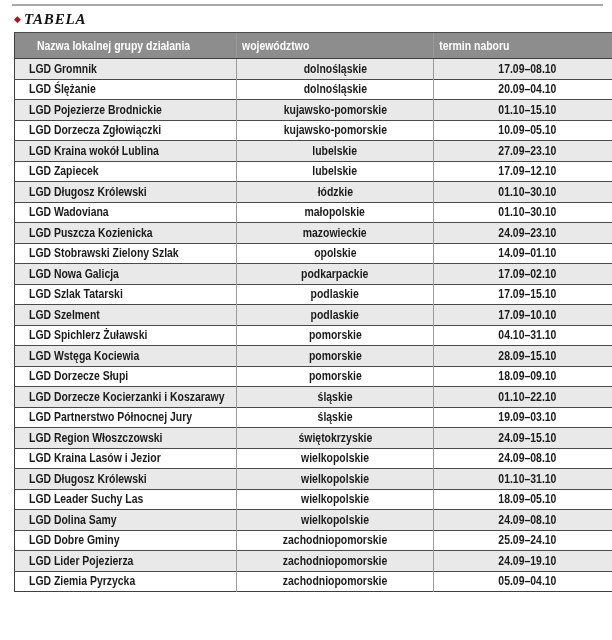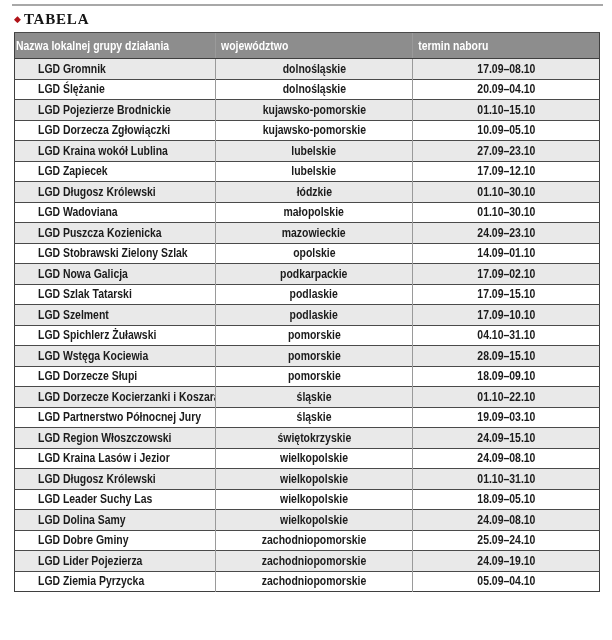--- a/index.html
+++ b/index.html
@@ -32,20 +32,21 @@
     font-size: 9px;
     line-height: 9px;
     margin-right: 3px;
   }
   .title-text {
     font-family: "Liberation Serif", serif;
     font-weight: 700;
     font-size: 15px;
     letter-spacing: 0.8px;
     color: #141414;
+    font-style: italic;
   }
   table.lgd-table {
     border-collapse: collapse;
     table-layout: fixed;
     margin-left: 14px;
     width: 583px;
     border: 1px solid #3f3f3f;
   }
   th, td {
     border-top: 1px solid #4a4a4a;
@@ -56,33 +57,33 @@
   th {
     background: #8d8d8d;
     color: #ffffff;
     font-size: 12px;
     font-weight: 700;
     height: 25px;
     text-align: left;
     padding: 0;
     border-bottom: 1px solid #3f3f3f;
   }
-  th.c0 { width: 199px; text-align: left; padding-left: 1px; }
+  th.c0 { width: 199px; text-align: left; padding-left: 22px; }
   th.c1 { width: 196px; }
   th.c2 { width: 186px; }
   td {
     height: 19.5px;
     font-size: 12px;
     font-weight: 700;
     color: #1b1b1b;
     padding: 0;
     text-align: center;
     vertical-align: middle;
   }
-  td.c0 { text-align: left; padding-left: 23px; }
+  td.c0 { text-align: left; padding-left: 14px; }
   tbody tr:nth-child(odd)  { background: #e9e9e9; }
   tbody tr:nth-child(even) { background: #ffffff; }
   .ct {
     display: inline-block;
     white-space: nowrap;
     transform: scaleX(0.87);
     transform-origin: 50% 50%;
   }
   th.c0 .ct, td.c0 .ct { transform-origin: 0 50%; }
 </style>

